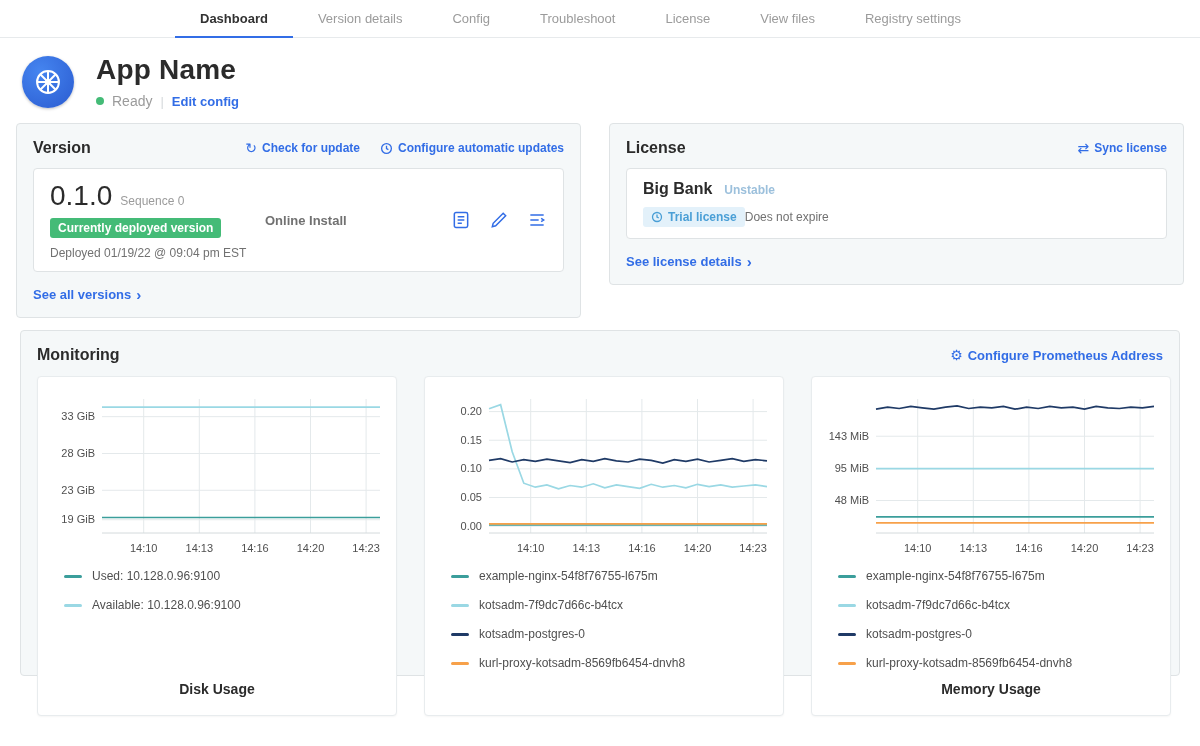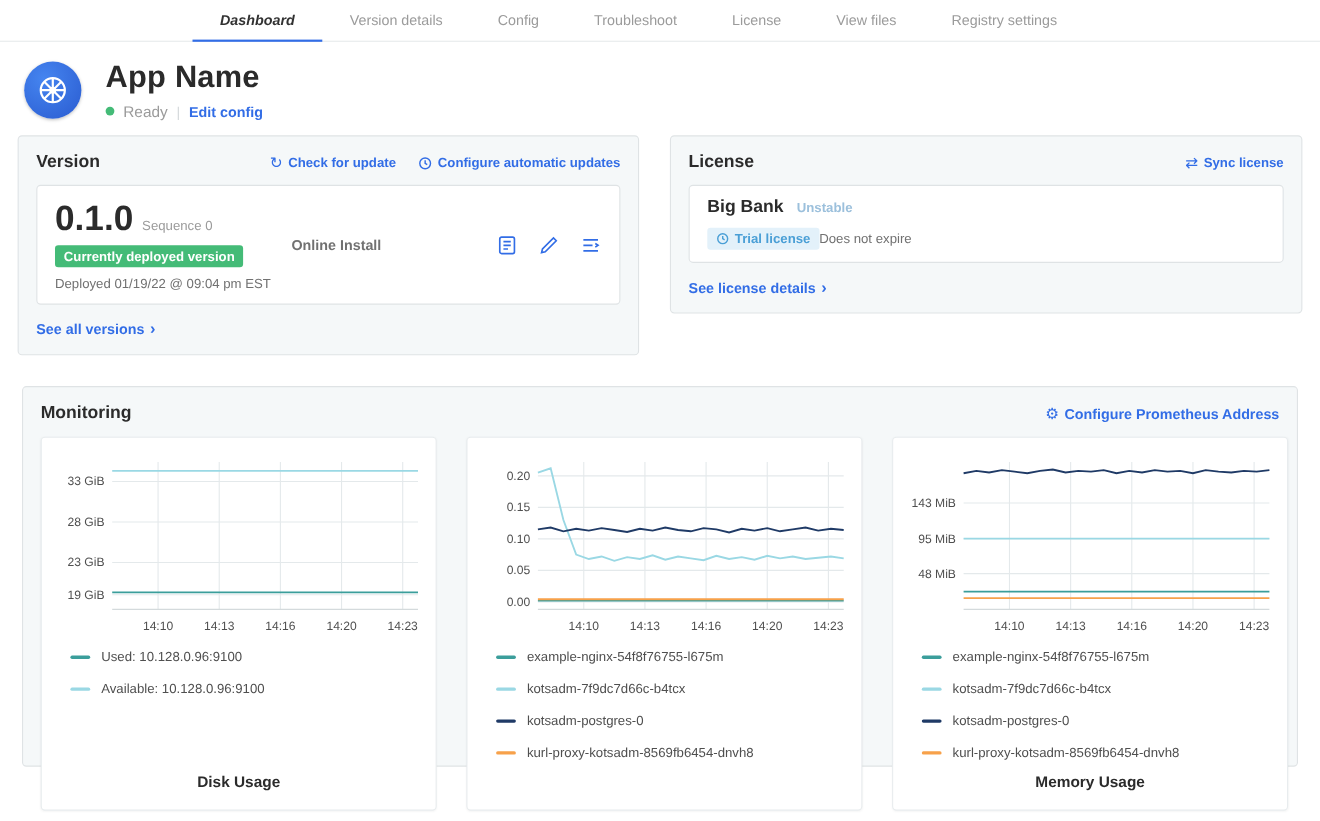--- a/index.html
+++ b/index.html
@@ -6,21 +6,21 @@
   html,body { width:1200px; height:746px; }
   body {
     font-family:"Liberation Sans", sans-serif;
     background:#ffffff; color:#323232; overflow:hidden; font-size:14px;
   }
   a { text-decoration:none; cursor:pointer; }
 
   
   .topnav { height:38px; border-bottom:1px solid #e7eaec; display:flex; align-items:stretch; padding-left:175px; background:#fff; }
   .tab { display:flex; align-items:center; padding:0 25px; font-size:13px; color:#9b9b9b; cursor:pointer; border-bottom:2px solid transparent; margin-bottom:-1px; }
-  .tab.active { color:#323232; font-weight:bold; border-bottom-color:#326de6;font-style:italic; }
+  .tab.active { color:#323232; font-weight:bold; border-bottom-color:#326de6; }
 
   
   .app-header { display:flex; align-items:center; gap:22px; padding:16px 20px 14px 22px; }
   .logo { width:52px; height:52px; border-radius:50%; background:radial-gradient(circle at 35% 30%, #4585f0, #2a5bd0); display:flex; align-items:center; justify-content:center; flex:0 0 auto; box-shadow:0 1px 3px rgba(0,0,0,.25); }
   .app-title { font-size:28px; font-weight:bold; color:#2b2b2b; letter-spacing:.2px; }
   .status-row { display:flex; align-items:center; gap:8px; margin-top:7px; font-size:14px; }
   .dot { width:8px; height:8px; border-radius:50%; background:#44bb77; display:inline-block; }
   .status-text { color:#9b9b9b; }
   .sep { color:#d5d9db; font-size:13px; }
   .blue-link { color:#326de6; font-weight:bold; font-size:12px; display:inline-flex; align-items:center; gap:5px; }
@@ -32,39 +32,39 @@
   .card { background:#f5f8f9; border:1px solid #dfe3e5; border-radius:4px; padding:15px 16px; }
   .card-head { display:flex; justify-content:space-between; align-items:center; margin-bottom:11px; }
   .card-title { font-size:16px; font-weight:bold; color:#2b2b2b; }
   .head-links { display:flex; gap:20px; align-items:center; }
   .white-box { background:#fff; border:1px solid #dfe3e5; border-radius:4px; padding:11px 16px; }
 
   .version-card { width:565px; }
   .version-box { display:flex; align-items:center; }
   .vb-left { width:215px; }
   .vnum-row { display:flex; align-items:baseline; gap:8px; }
-  .v-num { font-size:32px; font-weight:bold; color:#2b2b2b; }
+  .v-num { font-size:28px; font-weight:normal; color:#2b2b2b; }
   .v-seq { font-size:12px; color:#9b9b9b; }
   .deployed-badge { display:inline-block; margin-top:6px; background:#44bb77; color:#fff; font-size:12px; font-weight:bold; padding:3px 8px; border-radius:3px; }
   .deployed-text { margin-top:8px; font-size:12px; color:#717171; }
   .vb-mid { flex:1; font-size:13px; color:#717171; font-weight:bold; }
   .vb-icons { display:flex; gap:18px; align-items:center; color:#326de6; }
   .action-icon { cursor:pointer; display:inline-flex; }
   .see-link-row { margin-top:14px; }
 
   .license-card { flex:1; }
   .lic-row1 { display:flex; align-items:baseline; gap:12px; }
   .lic-name { font-size:16px; font-weight:bold; color:#2b2b2b; }
   .lic-channel { font-size:12px; color:#9cc0dc; font-weight:bold; }
   .lic-row2 { display:flex; align-items:center; gap:0; margin-top:9px; }
   .trial-badge { display:inline-flex; align-items:center; gap:5px; background:#e3f1fa; color:#4a9fd6; font-size:12px; font-weight:bold; padding:3px 8px; border-radius:3px; }
   .lic-exp { font-size:12px; color:#717171; }
 
   
-  .monitoring { margin:28px 20px 0; height:346px; }
+  .monitoring { margin:12px 20px 0; height:346px; }
   .charts-row { display:flex; gap:27px; margin-top:12px; }
   .chart-card { background:#fff; border:1px solid #e8ecee; border-radius:4px; width:360px; height:340px; padding:12px; display:flex; flex-direction:column; box-shadow:0 1px 2px rgba(0,0,0,.04); }
   .chart-svg { flex:0 0 auto; }
   .legend { display:flex; flex-direction:column; gap:15px; margin-top:10px; padding-left:14px; }
   .legend-item { display:flex; align-items:center; gap:10px; font-size:12px; color:#4f4f4f; }
   .dash { width:18px; height:3px; border-radius:2px; flex:0 0 auto; }
   .chart-title { margin-top:auto; text-align:center; font-size:14px; font-weight:bold; color:#2b2b2b; padding-bottom:6px; }
 
   .chev { font-size:15px; font-weight:bold; line-height:1; }
   svg.mini { display:block; }

